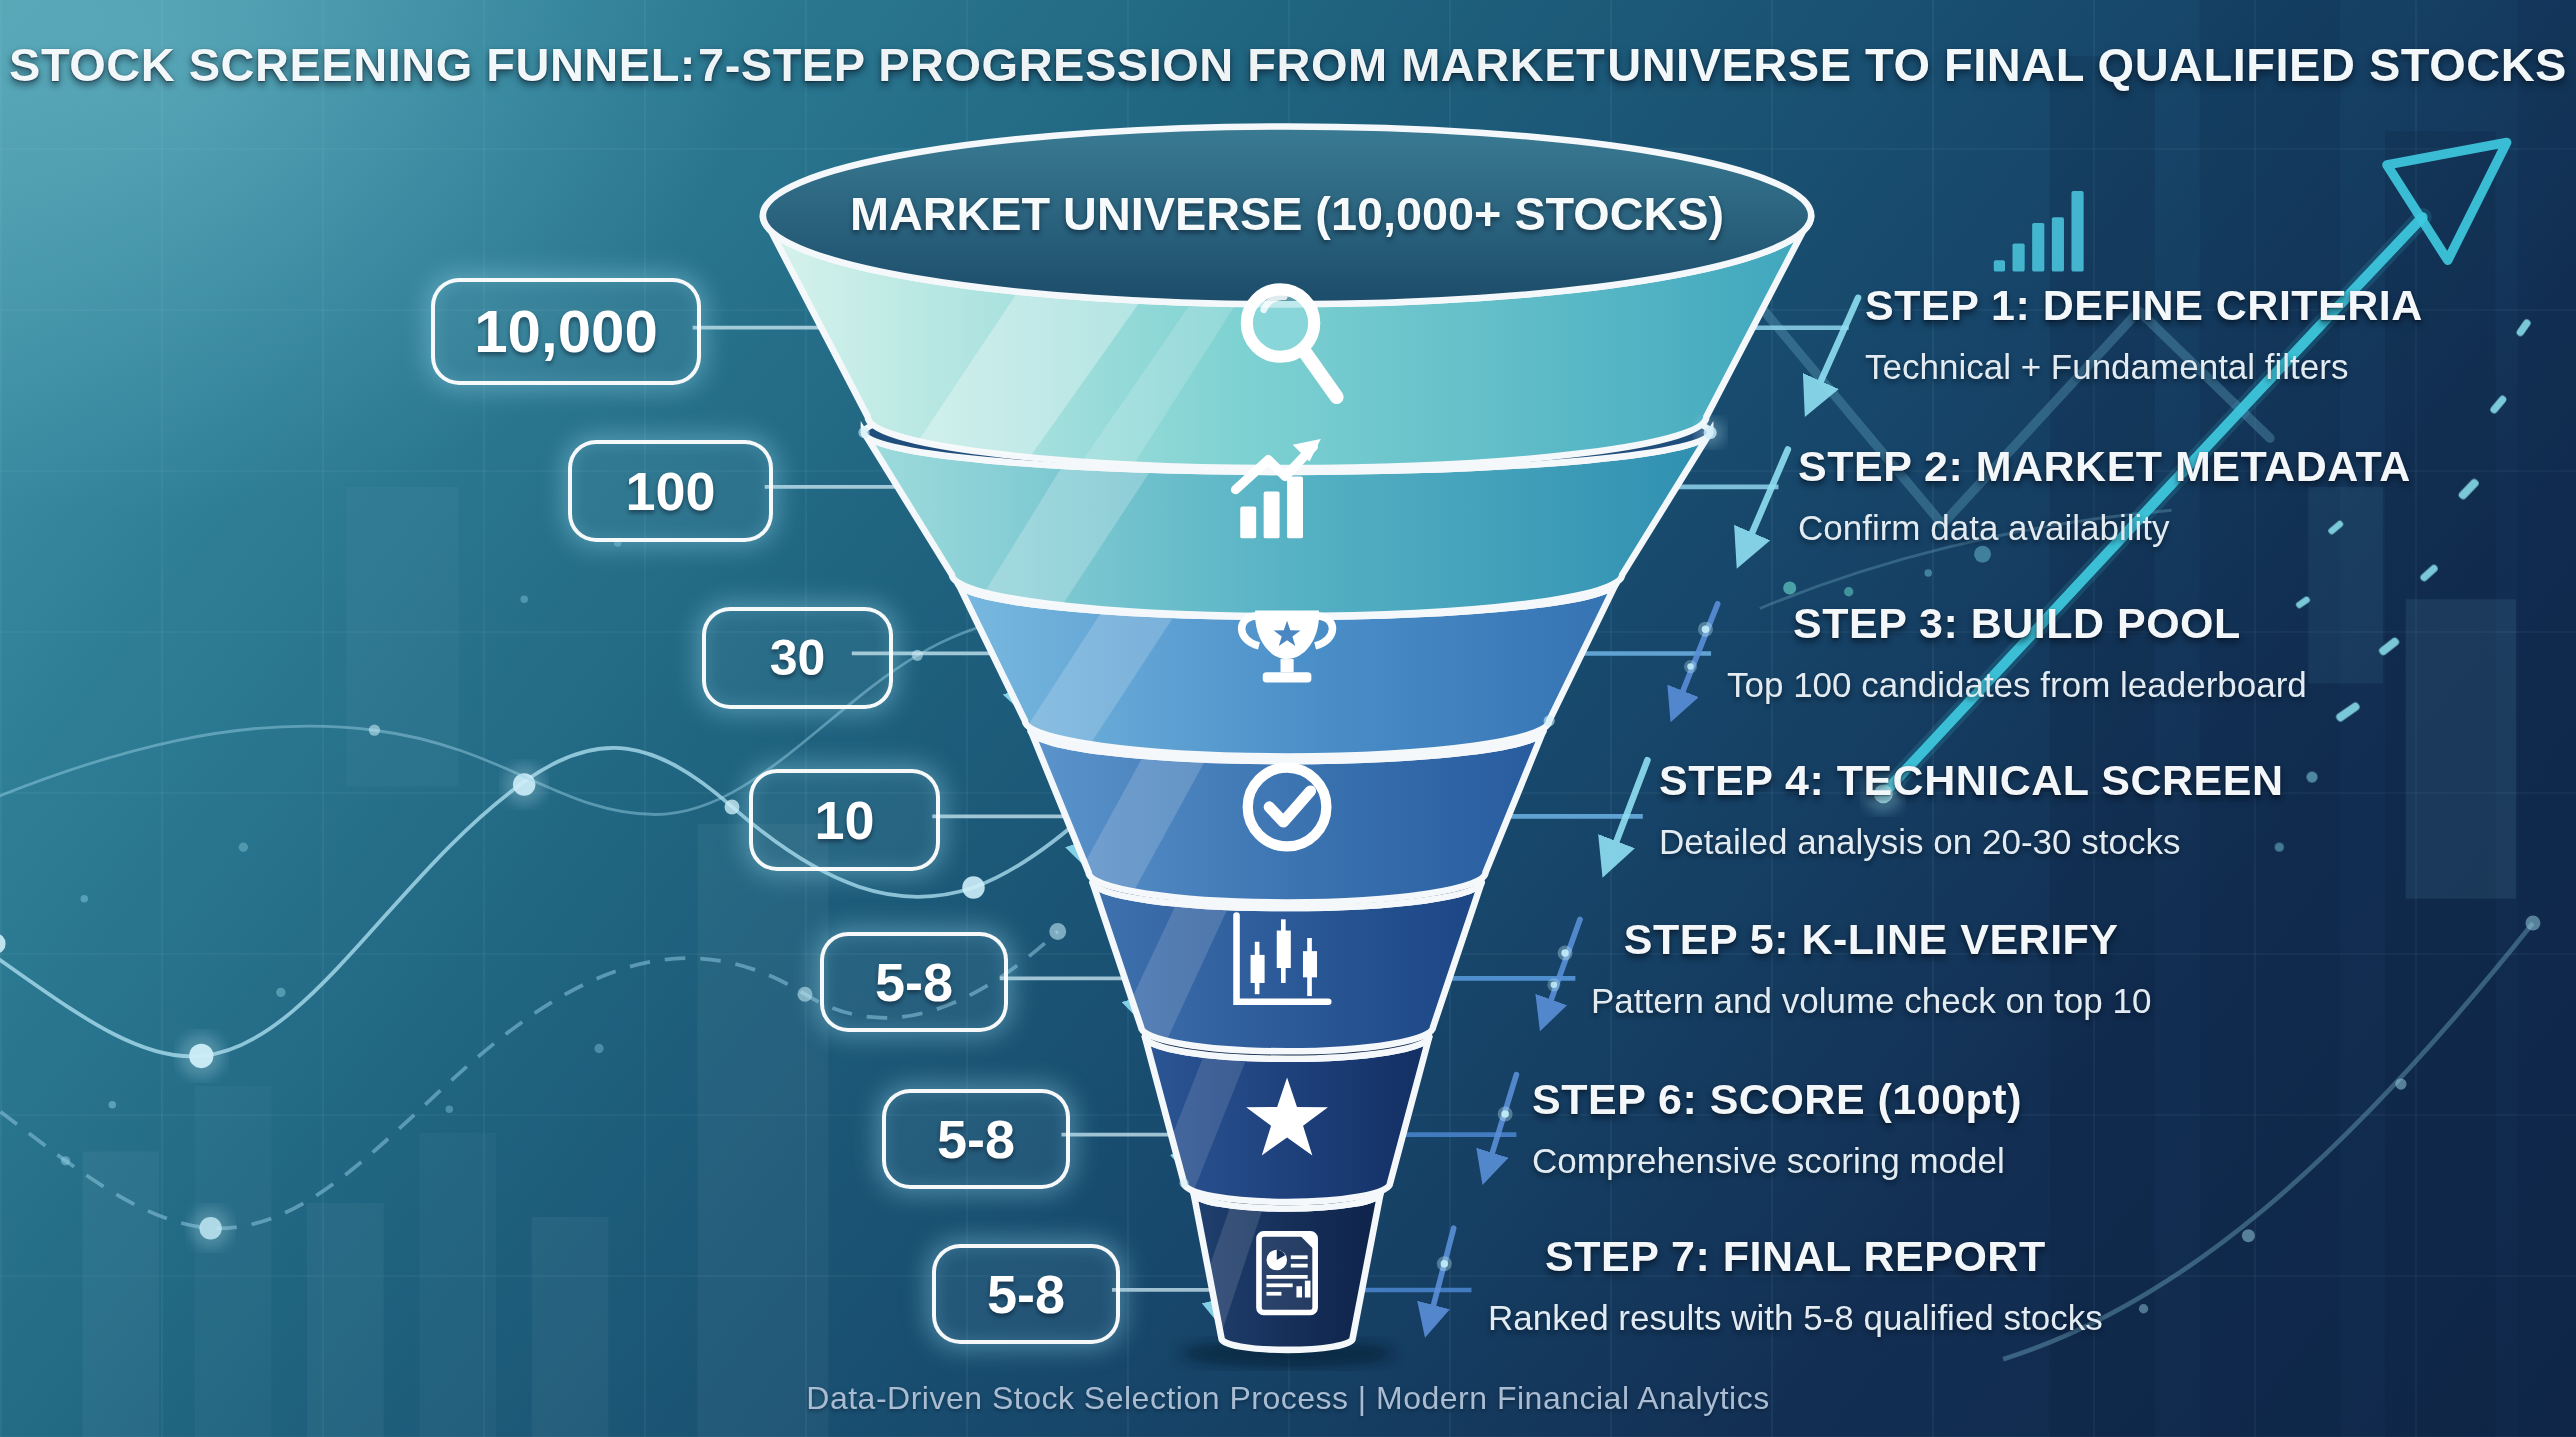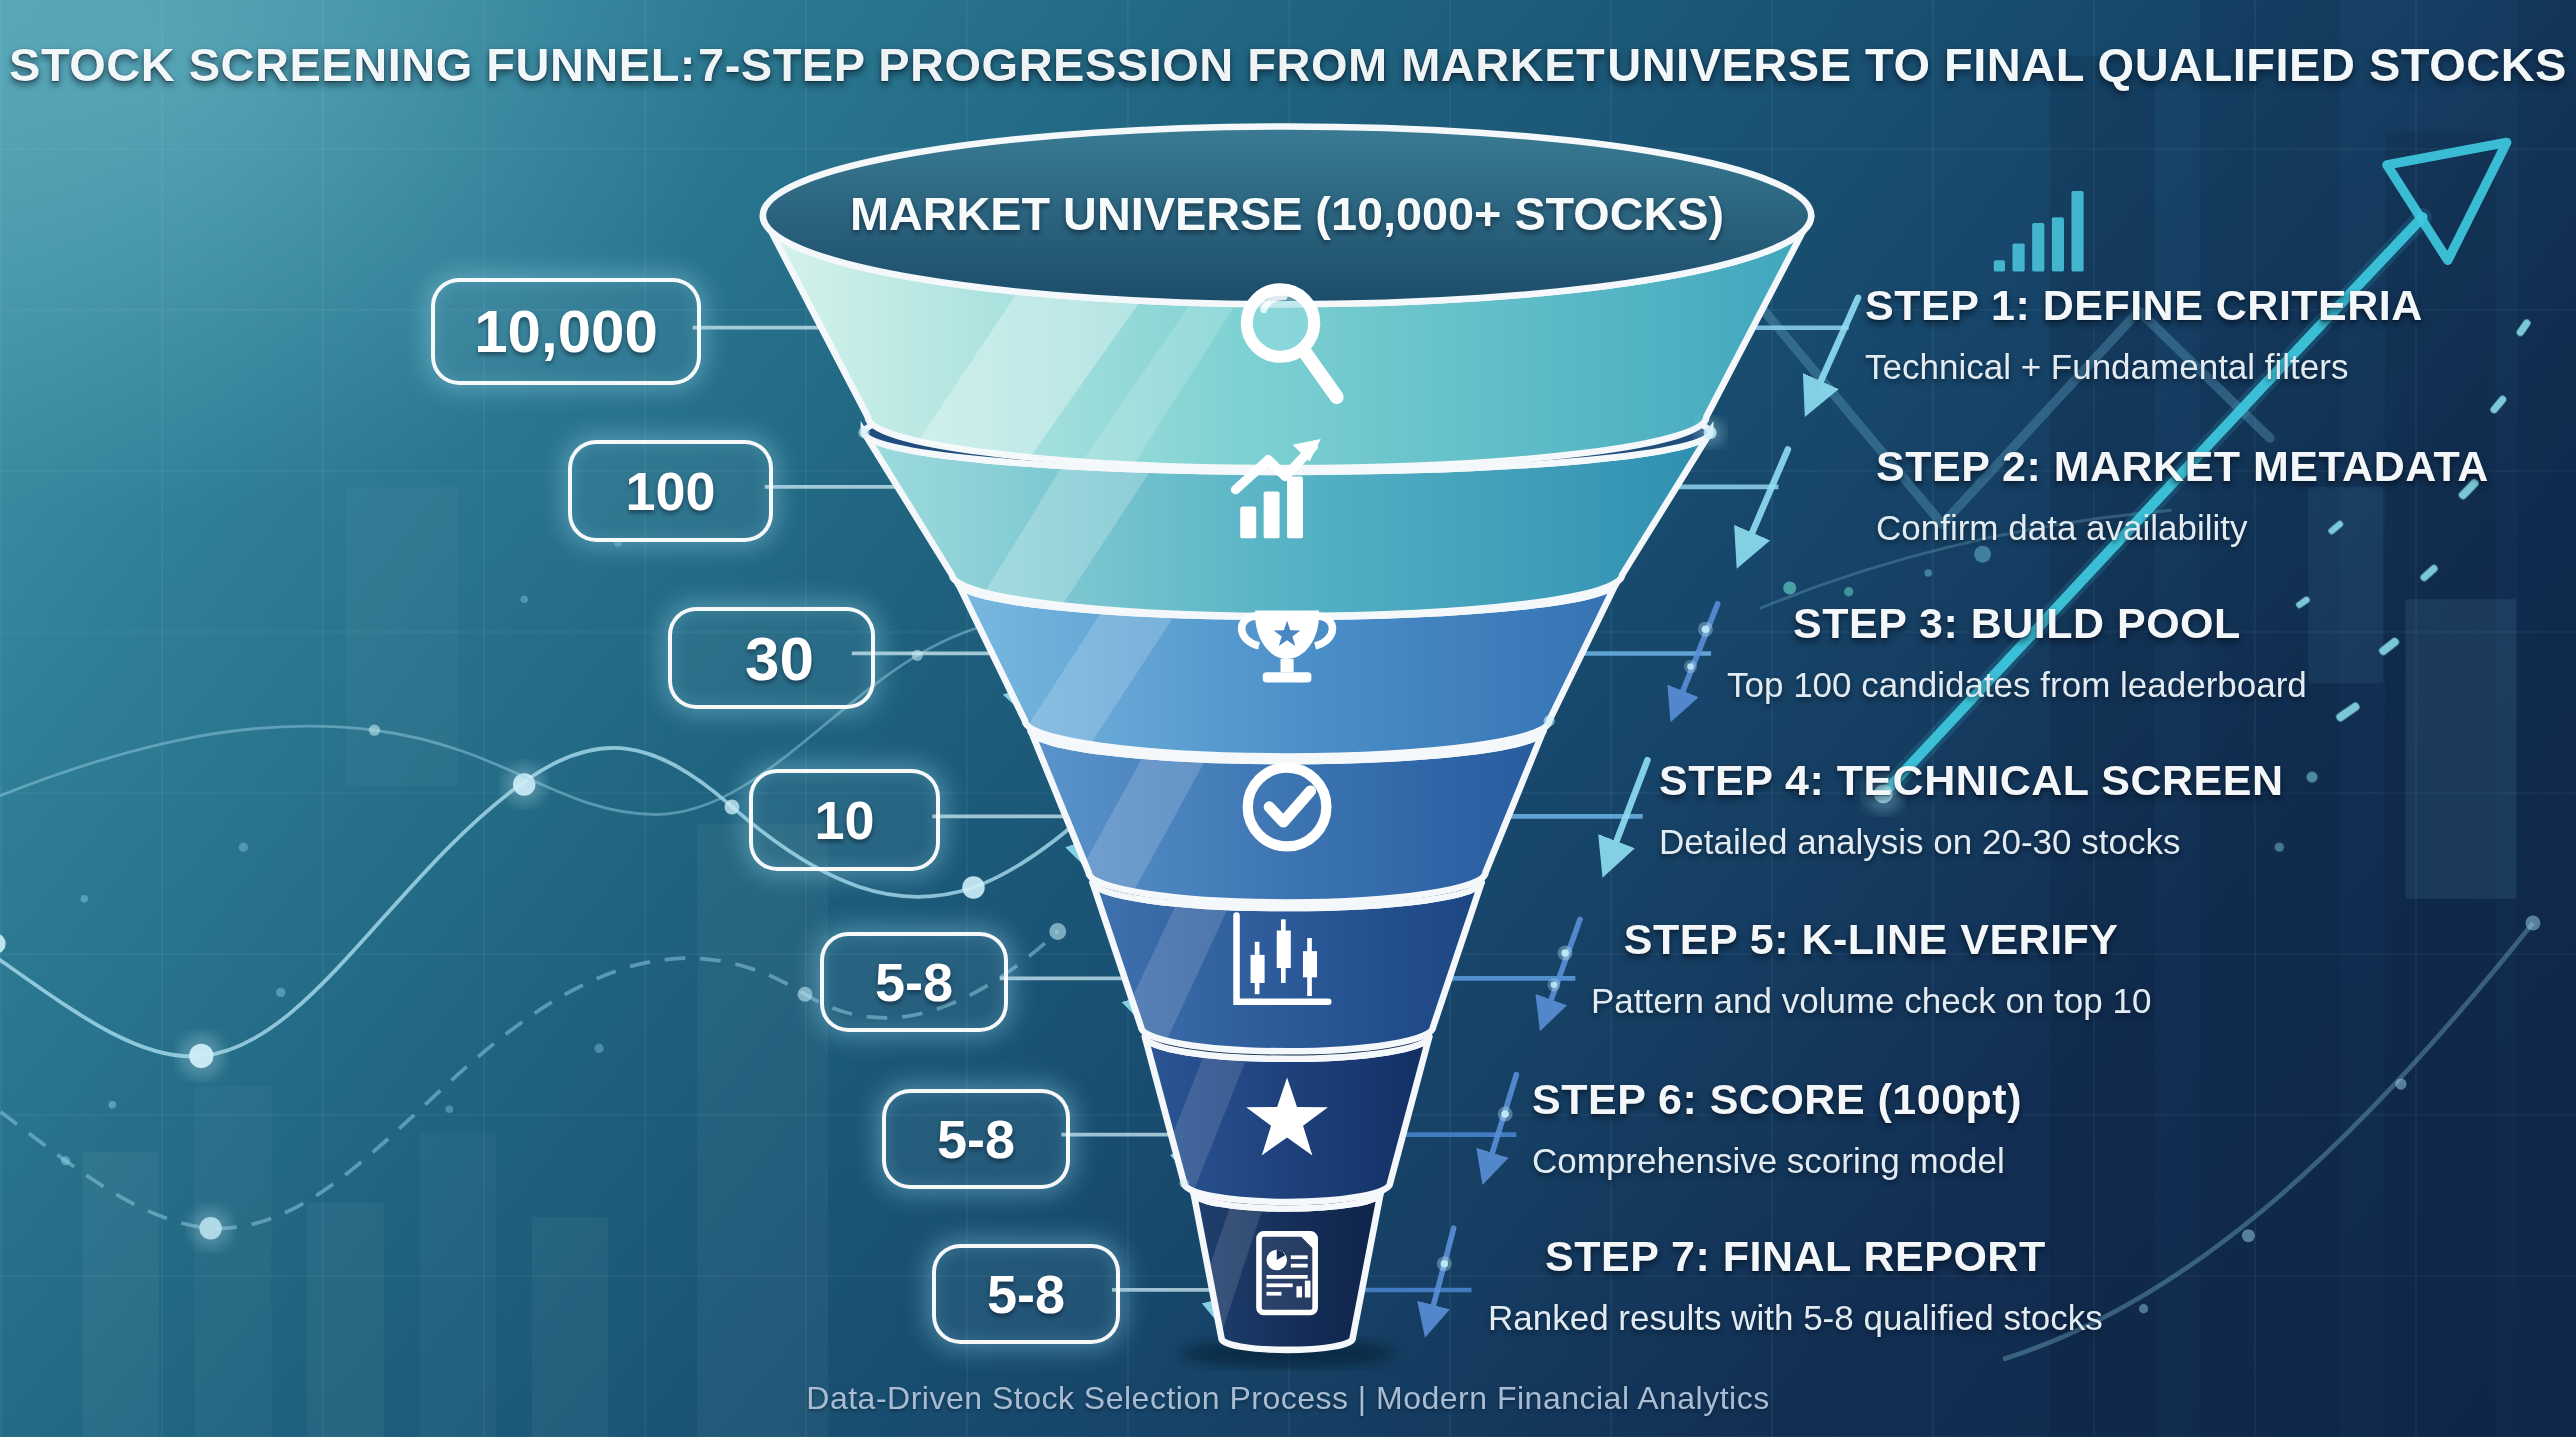--- a/index.html
+++ b/index.html
@@ -390,31 +390,31 @@
     <rect x="19" y="8" width="6" height="18" fill="#ffffff"></rect>
   </g>
 </svg>
 
 <div class="main-title">
   <span class="t-bold">STOCK SCREENING FUNNEL:</span><span class="t-mid">7-STEP PROGRESSION FROM MARKET</span><span class="t-bold">UNIVERSE TO FINAL QUALIFIED STOCKS</span>
 </div>
 
 <div class="badge" style="left:431px;top:278px;width:262px;height:99px;font-size:60px;">10,000</div>
 <div class="badge" style="left:568px;top:440px;width:197px;height:94px;font-size:54px;">100</div>
-<div class="badge" style="left:668px;top:607px;width:183px;height:94px;font-size:62px;padding-left:16px;">30</div>
+<div class="badge" style="left:702px;top:607px;width:183px;height:94px;font-size:50px;">30</div>
 <div class="badge" style="left:749px;top:769px;width:183px;height:94px;font-size:54px;">10</div>
 <div class="badge" style="left:820px;top:932px;width:180px;height:92px;font-size:54px;">5-8</div>
 <div class="badge" style="left:882px;top:1089px;width:180px;height:92px;font-size:54px;">5-8</div>
 <div class="badge" style="left:932px;top:1244px;width:180px;height:92px;font-size:54px;">5-8</div>
 
 <div class="step" style="left:1865px;top:281px;">
   <div class="step-title">STEP 1: DEFINE CRITERIA</div>
   <div class="step-sub">Technical + Fundamental filters</div>
 </div>
-<div class="step" style="left:1876px;top:442px;">
+<div class="step" style="left:1798px;top:442px;">
   <div class="step-title">STEP 2: MARKET METADATA</div>
   <div class="step-sub">Confirm data availability</div>
 </div>
 <div class="step" style="left:1727px;top:599px;">
   <div class="step-title">STEP 3: BUILD POOL</div>
   <div class="step-sub">Top 100 candidates from leaderboard</div>
 </div>
 <div class="step" style="left:1659px;top:756px;">
   <div class="step-title">STEP 4: TECHNICAL SCREEN</div>
   <div class="step-sub">Detailed analysis on 20-30 stocks</div>

